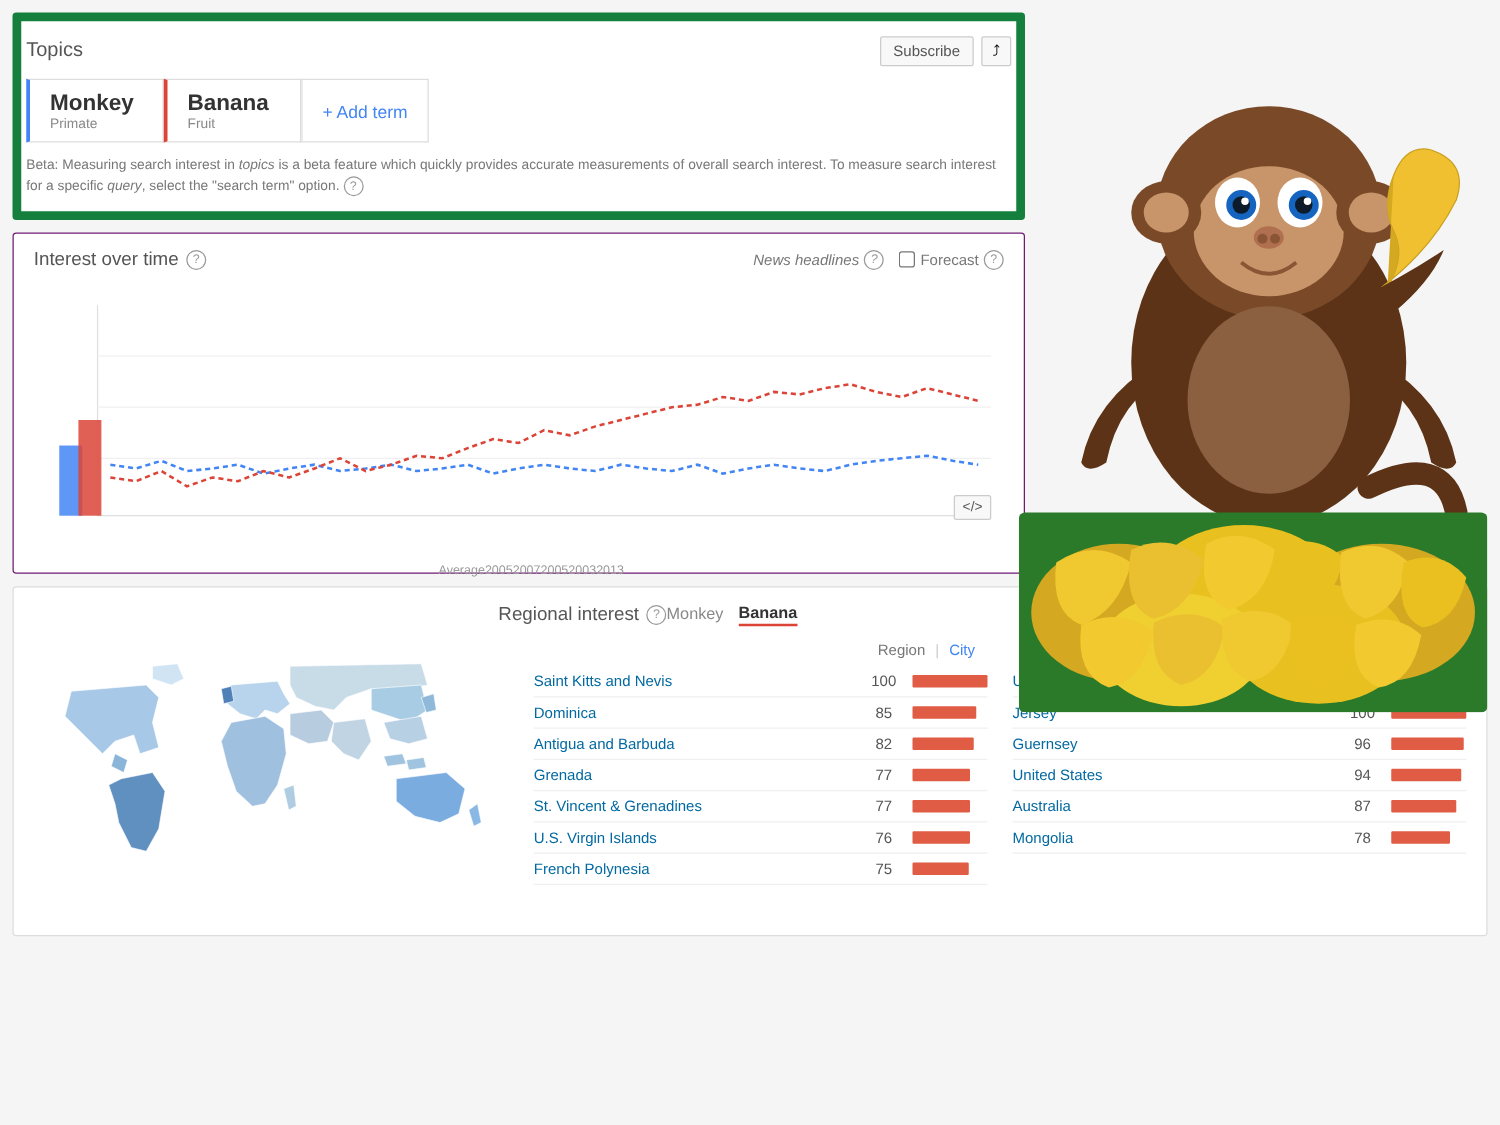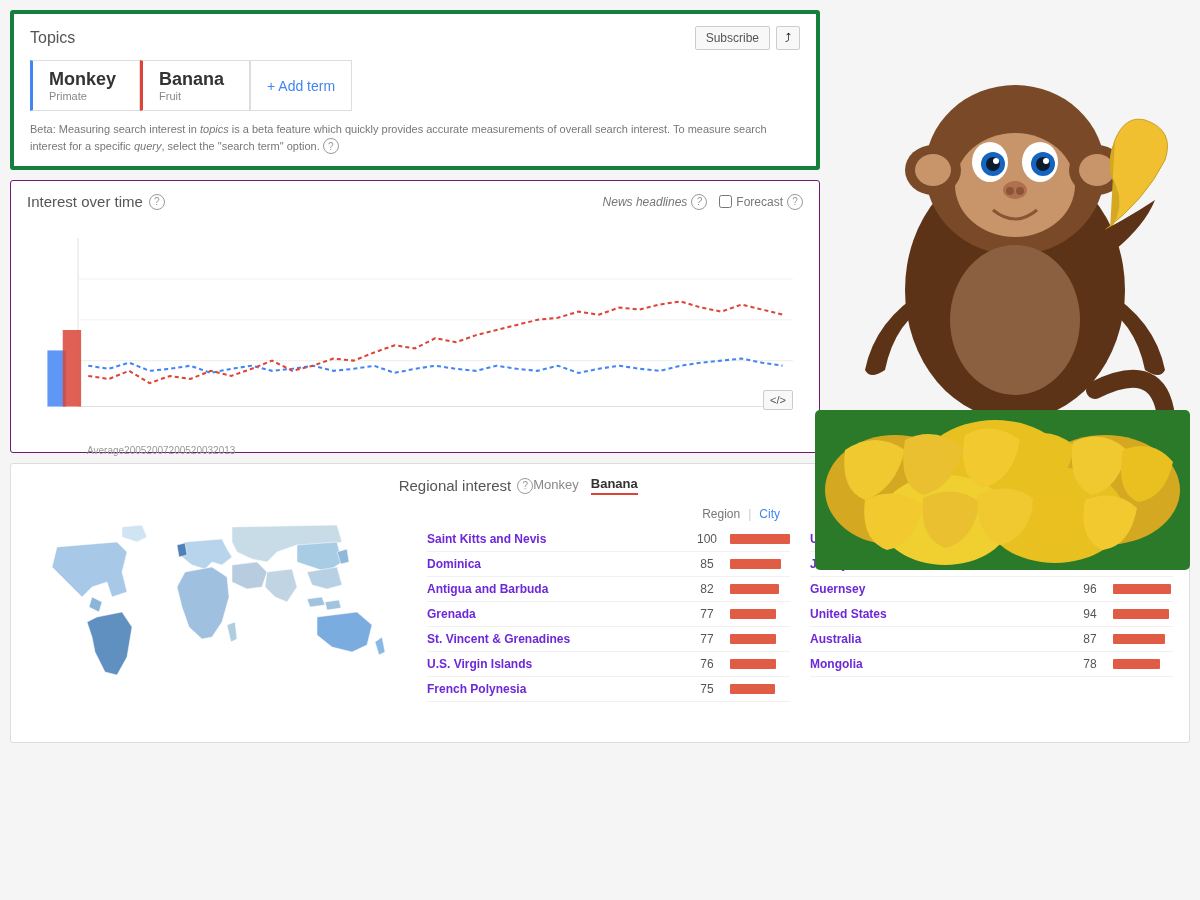--- a/index.html
+++ b/index.html
@@ -13,23 +13,23 @@
       width: 1200px;
       min-height: 900px;
       background: #f5f5f5;
       position: relative;
       padding: 10px;
     }
 
     
     .topics-section {
       background: #fff;
-      border: 4px solid #15803d;
+      border: 7px solid #15803d;
       border-radius: 3px;
-      padding: 12px 16px;
+      padding: 12px 4px;
       margin-bottom: 10px;
       position: relative;
       width: 810px;
     }
     .topics-header {
       display: flex;
       justify-content: space-between;
       align-items: center;
       margin-bottom: 10px;
     }
@@ -159,21 +159,21 @@
       position: relative;
       height: 220px;
       margin-top: 10px;
     }
     .chart-svg {
       width: 100%;
       height: 100%;
     }
     .chart-labels {
       display: flex;
-      justify-content: flex-start;
+      justify-content: center;
       padding: 2px 40px 0 60px;
       font-size: 10px;
       color: #999;
     }
     .embed-btn {
       position: absolute;
       right: 10px;
       bottom: 30px;
       border: 1px solid #ccc;
       background: #f8f8f8;
@@ -255,21 +255,21 @@
       text-decoration: none;
     }
     .table-header .sep { color: #ccc; }
     .data-row {
       display: flex;
       align-items: center;
       padding: 5px 0;
       border-bottom: 1px solid #f0f0f0;
       font-size: 12px;
     }
-    .region-name { flex: 1; color: #6d28d9; font-weight: bold; }
+    .region-name { flex: 1; color: #0369a1; }
     .region-val {
       width: 30px;
       text-align: center;
       color: #555;
       margin-right: 8px;
     }
     .bar-container { width: 60px; }
     .bar {
       height: 10px;
       background: #e05c44;

